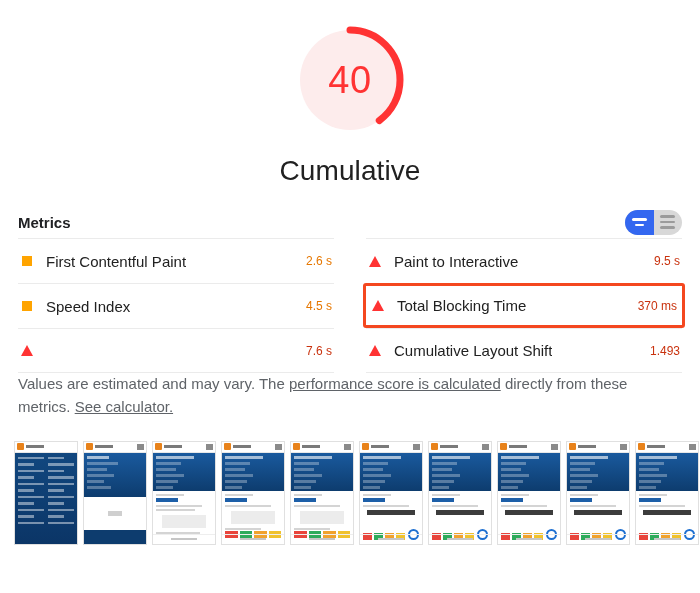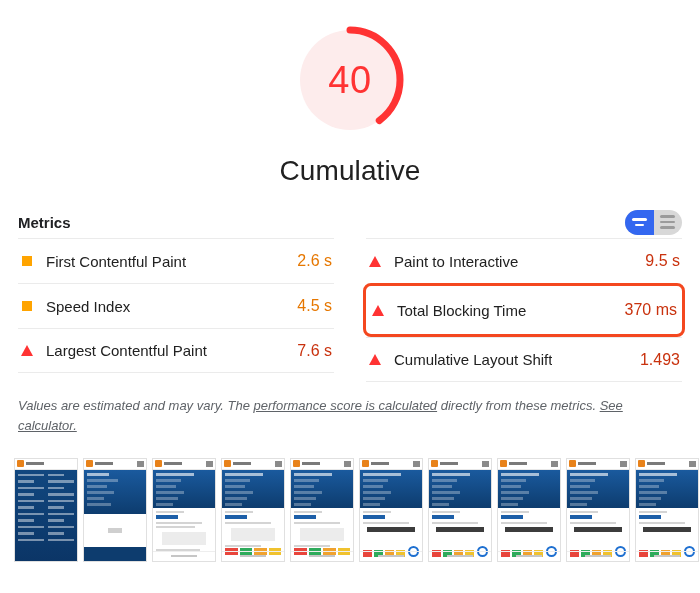--- a/index.html
+++ b/index.html
@@ -134,48 +134,46 @@
   }
   .metric-label {
     font-size: 15px;
     color: #212121;
     white-space: nowrap;
     overflow: hidden;
     text-overflow: ellipsis;
   }
   .metric-value {
     margin-left: auto;
-    font-size: 16px;
+    font-size: 12px;
     padding-left: 10px;
     white-space: nowrap;
   }
   .v-average { color: #e67700; }
   .v-fail { color: #c9320e; }
 
   
   .metric-row.highlighted {
     border: 3px solid #f4471f;
-    border-radius: 8px;
+    border-radius: 3px;
     background: #ffffff;
-    height: 54px;
+    height: 45px;
     margin-left: -3px;
     margin-right: -3px;
     padding: 0 5px;
     z-index: 2;
   }
 
   
   .footnote {
-    margin-top: 14px;
     padding: 0 18px;
-    font-size: 13px;
+    font-size: 15px;
     line-height: 1.52;
     color: #5f6368;
     max-width: 680px;
-    font-style: italic;
   }
   .footnote a {
     color: #5f6368;
     text-decoration: underline;
   }
 
   
   .filmstrip {
     margin-top: 22px;
     padding: 0 14px;
@@ -366,21 +364,20 @@
             <span class="sq"></span>
           </span>
         <span class="metric-label">Speed Index</span>
         <span class="metric-value v-average">4.5 s</span>
       </div>
 
       <div class="metric-row">
         <span class="metric-icon">
             <span class="tri"></span>
           </span>
-        <span class="metric-label">Largest Contentful Paint</span>
         <span class="metric-value v-fail">7.6 s</span>
       </div>
 
     </div>
 
     <div class="metrics-col right">
 
       <div class="metric-row">
         <span class="metric-icon">
             <span class="tri"></span>

